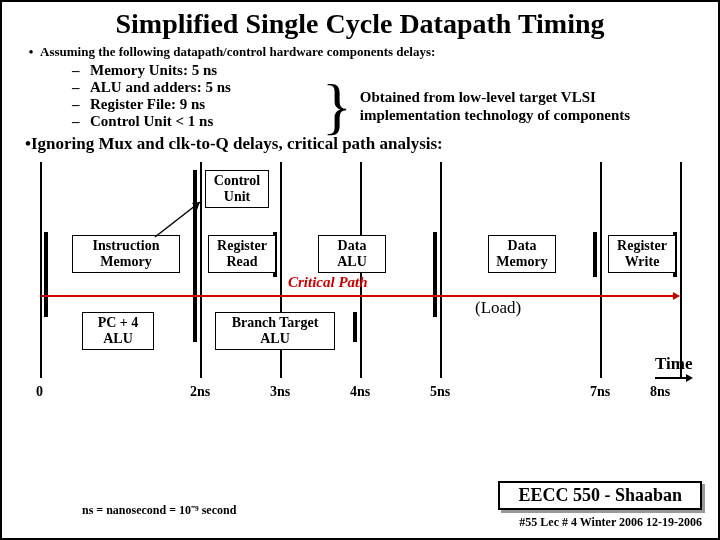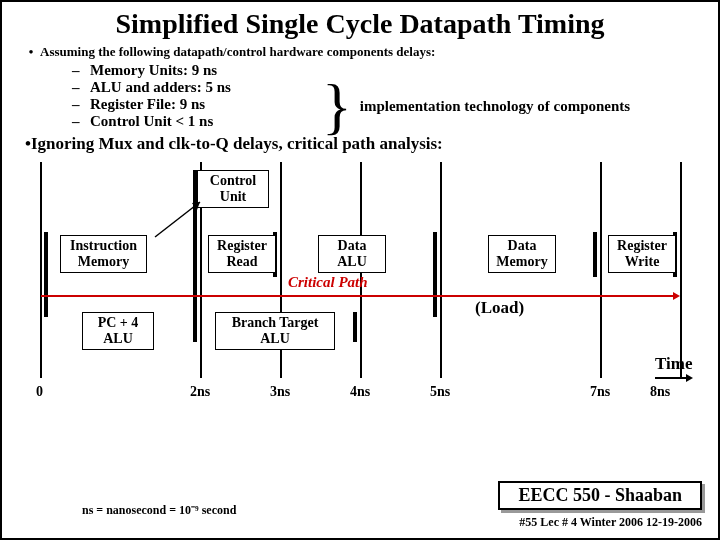--- a/index.html
+++ b/index.html
@@ -16,57 +16,58 @@
   .brace-text { font-size: 15px; font-weight: bold; margin-left: 8px; line-height: 18px; }
   .bullet2-row { font-size: 17px; font-weight: bold; margin: 4px 0 4px 3px; }
 
   .diagram { position: relative; width: 680px; height: 280px; margin: 8px auto 0; }
   .vline { position: absolute; width: 1.5px; background: #000; top: 0; bottom: 64px; }
   .box { position: absolute; border: 1.5px solid #000; background: #fff; font-size: 14px; font-weight: bold; text-align: center; display: flex; flex-direction: column; justify-content: center; padding: 2px 4px; }
   .arrow { position: absolute; display: flex; align-items: center; }
   .arrow .shaft { height: 1.5px; background: #000; }
   .arrow .head-r { width: 0; height: 0; border-left: 7px solid #000; border-top: 4px solid transparent; border-bottom: 4px solid transparent; }
   .critical { position: absolute; color: #c00; font-style: italic; font-size: 15px; font-weight: bold; }
-  .load { position: absolute; font-size: 17px; font-weight: bold; }
+  .load { position: absolute; font-size: 17px; font-weight: normal; }
   .tick-label { position: absolute; font-size: 14px; font-weight: bold; }
   .time-label { position: absolute; font-size: 17px; font-weight: bold; }
   .dark-v { position: absolute; width: 4px; background: #000; }
 
   .footer-right { position: absolute; right: 16px; bottom: 28px; border: 2px solid #000; box-shadow: 3px 3px 0 #999; padding: 2px 18px; font-size: 18px; font-weight: bold; background: #fff; font-family: "Times New Roman", serif; }
   .footer-meta { position: absolute; right: 16px; bottom: 8px; font-size: 12px; font-weight: bold; }
   .footnote { position: absolute; left: 80px; bottom: 20px; font-size: 12px; font-weight: bold; }
 </style>
 </head>
 <body>
 
 <div class="title">Simplified Single Cycle Datapath Timing</div>
 
 <div class="content">
   <div class="bullet1"><span class="dot">•</span><span>Assuming the following datapath/control hardware components delays:</span></div>
   <div class="sub-list">
     <div class="row">
         <span class="dash">–</span>
-        <span>Memory Units:  9 ns</span>
+        <span>Memory Units:  5 ns</span>
       </div>
     <div class="row">
         <span class="dash">–</span>
         <span>ALU and adders:  5 ns</span>
       </div>
     <div class="row">
         <span class="dash">–</span>
         <span>Register File:  9 ns</span>
       </div>
     <div class="row">
         <span class="dash">–</span>
         <span>Control Unit  &lt; 1 ns</span>
       </div>
   </div>
   <div class="brace-area">
     <span class="brace">}</span>
     <div class="brace-text">
+      <div>Obtained from low-level target VLSI</div>
       <div>implementation technology of components</div>
     </div>
   </div>
   <div class="bullet2-row"><span class="dot">•</span><span>Ignoring Mux and clk-to-Q delays,  critical path analysis:</span></div>
 </div>
 
 <div class="diagram">
 
   <div class="vline" style="left:20px"></div>
   <div class="vline" style="left:180px"></div>
@@ -77,25 +78,25 @@
   <div class="vline" style="left:660px"></div>
 
   <div class="dark-v" style="left:24px; top:70px; height:85px"></div>
   <div class="dark-v" style="left:173px; top:8px; height:172px"></div>
   <div class="dark-v" style="left:253px; top:70px; height:45px"></div>
   <div class="dark-v" style="left:333px; top:150px; height:30px"></div>
   <div class="dark-v" style="left:413px; top:70px; height:85px"></div>
   <div class="dark-v" style="left:573px; top:70px; height:45px"></div>
   <div class="dark-v" style="left:653px; top:70px; height:45px"></div>
 
-  <div class="box" style="left:177px; top:8px; width:72px">
+  <div class="box" style="left:185px; top:8px; width:64px">
       <span style="white-space:pre-line">Control
 Unit</span>
     </div>
-  <div class="box" style="left:40px; top:73px; width:87px">
+  <div class="box" style="left:52px; top:73px; width:108px">
       <span style="white-space:pre-line">Instruction
 Memory</span>
     </div>
   <div class="box" style="left:188px; top:73px; width:68px">
       <span style="white-space:pre-line">Register
 Read</span>
     </div>
   <div class="box" style="left:298px; top:73px; width:68px">
       <span style="white-space:pre-line">Data
 ALU</span>

